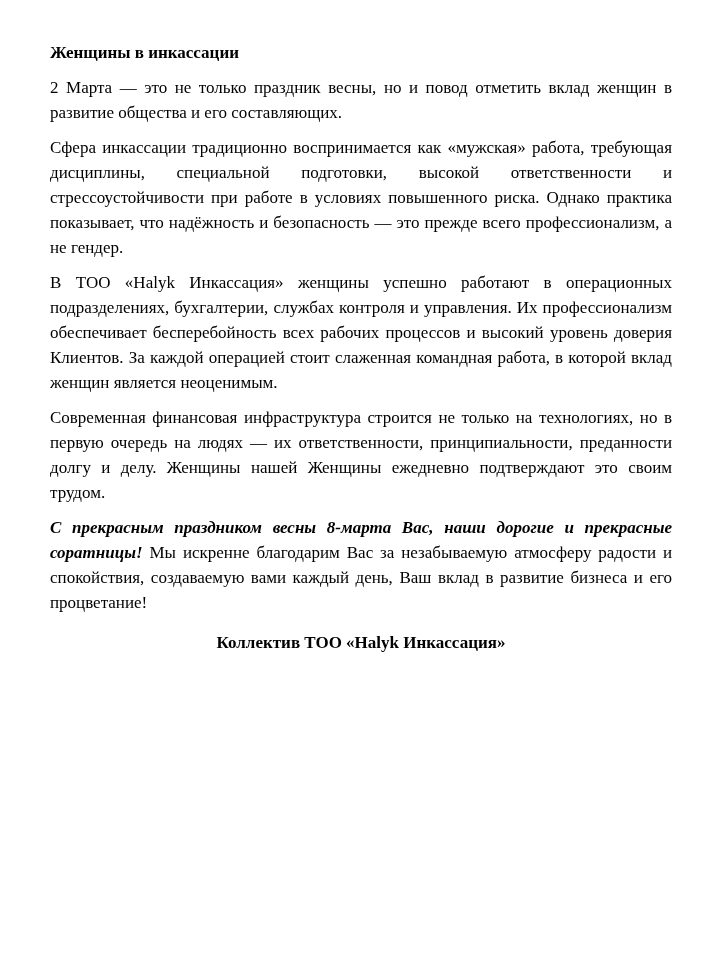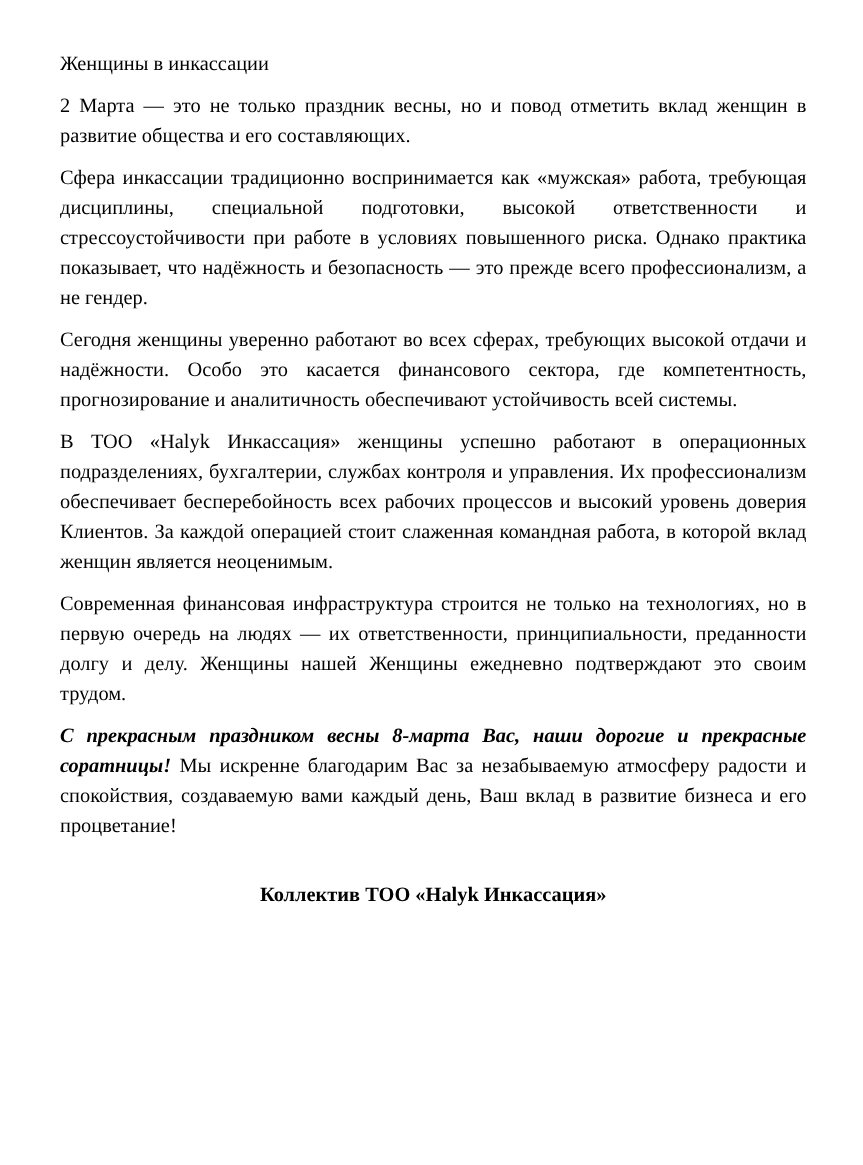--- a/index.html
+++ b/index.html
@@ -15,47 +15,46 @@
     padding: 40px 47px 0 50px;
     font-family: "Liberation Serif", serif;
     font-size: 17px;
     line-height: 25px;
     color: #000000;
     overflow: hidden;
   }
   .doc-title {
     font-size: 17px;
     line-height: 25px;
-    font-weight: normal;
+    font-weight: bold;
     margin: 0 0 10px 0;
     text-align: left;
   }
   .para {
     margin: 0 0 10px 0;
     text-align: justify;
   }
   .lead {
     font-weight: bold;
     font-style: italic;
   }
   .signature {
-    margin: 33px 0 0 0;
+    margin: 15px 0 0 0;
     text-align: center;
     font-weight: bold;
   }
 </style>
 </head>
 <body>
 
 <div class="page">
   <h1 class="doc-title">Женщины в инкассации</h1>
 
   <div id="paragraphs">
       <p class="para"><span>2 Марта — это не только праздник весны, но и повод отметить вклад женщин в развитие общества и его составляющих.</span></p>
       <p class="para"><span>Сфера инкассации традиционно воспринимается как «мужская» работа, требующая дисциплины, специальной подготовки, высокой ответственности и стрессоустойчивости при работе в условиях повышенного риска. Однако практика показывает, что надёжность и безопасность — это прежде всего профессионализм, а не гендер.</span></p>
-      <p class="para"><span>Сегодня женщины уверенно работают во всех сферах, требующих высокой отдачи и надёжности. Особо это касается финансового сектора, где компетентность, прогнозирование и аналитичность обеспечивают устойчивость всей системы.</span></p>
       <p class="para"><span>В ТОО «Halyk Инкассация» женщины успешно работают в операционных подразделениях, бухгалтерии, службах контроля и управления. Их профессионализм обеспечивает бесперебойность всех рабочих процессов и высокий уровень доверия Клиентов. За каждой операцией стоит слаженная командная работа, в которой вклад женщин является неоценимым.</span></p>
       <p class="para"><span>Современная финансовая инфраструктура строится не только на технологиях, но в первую очередь на людях — их ответственности, принципиальности, преданности долгу и делу. Женщины нашей Женщины ежедневно подтверждают это своим трудом.</span></p>
       <p class="para"><em class="lead">С прекрасным праздником весны 8-марта Вас, наши дорогие и прекрасные соратницы!</em> <span>Мы искренне благодарим Вас за незабываемую атмосферу радости и спокойствия, создаваемую вами каждый день, Ваш вклад в развитие бизнеса и его процветание!</span></p>
     </div>
 
   <p class="signature">Коллектив ТОО «Halyk Инкассация»</p>
 </div>
 
 </body></html>

